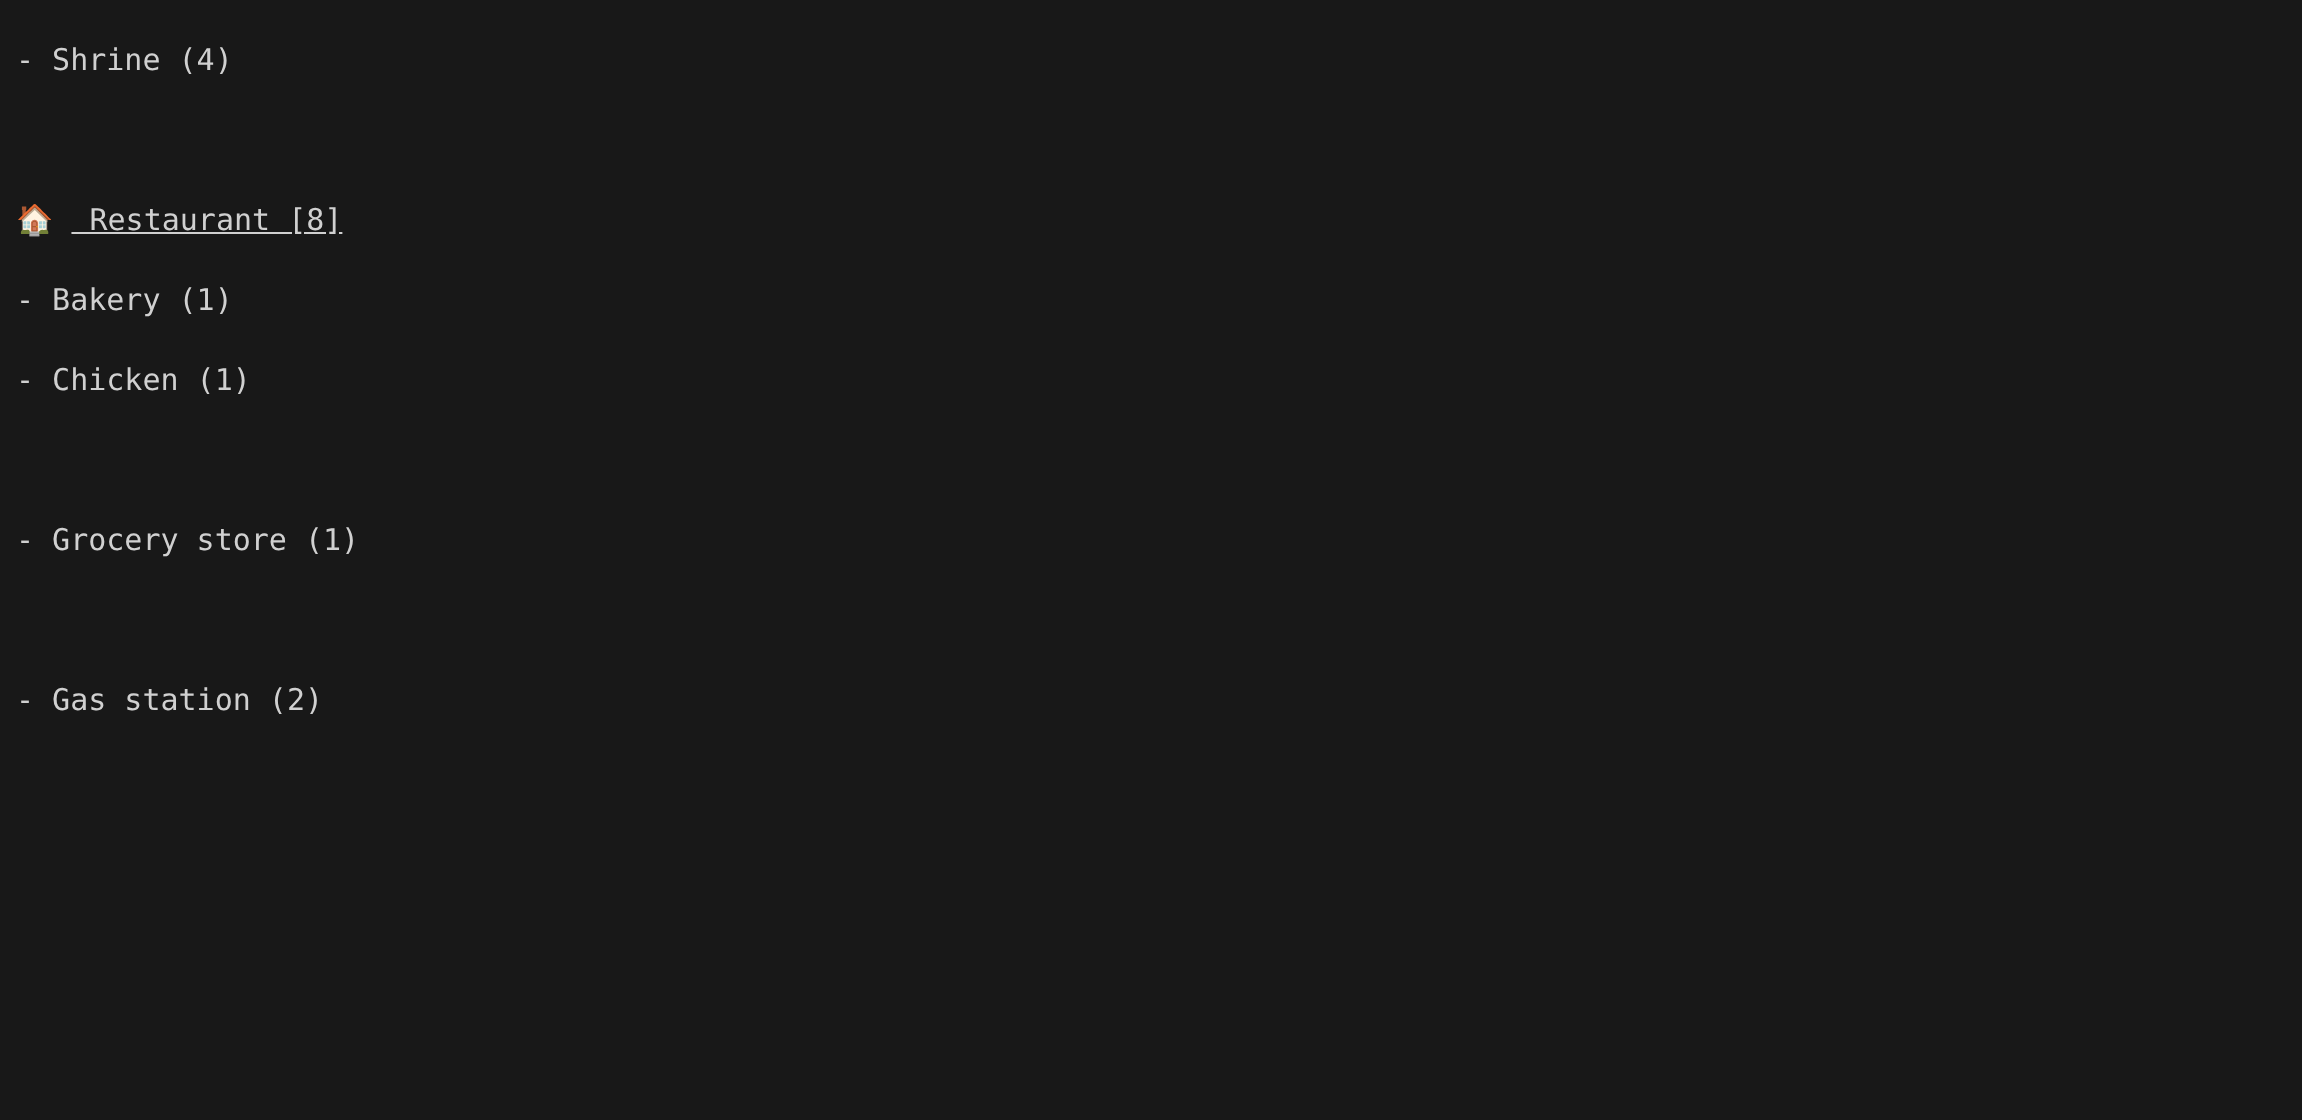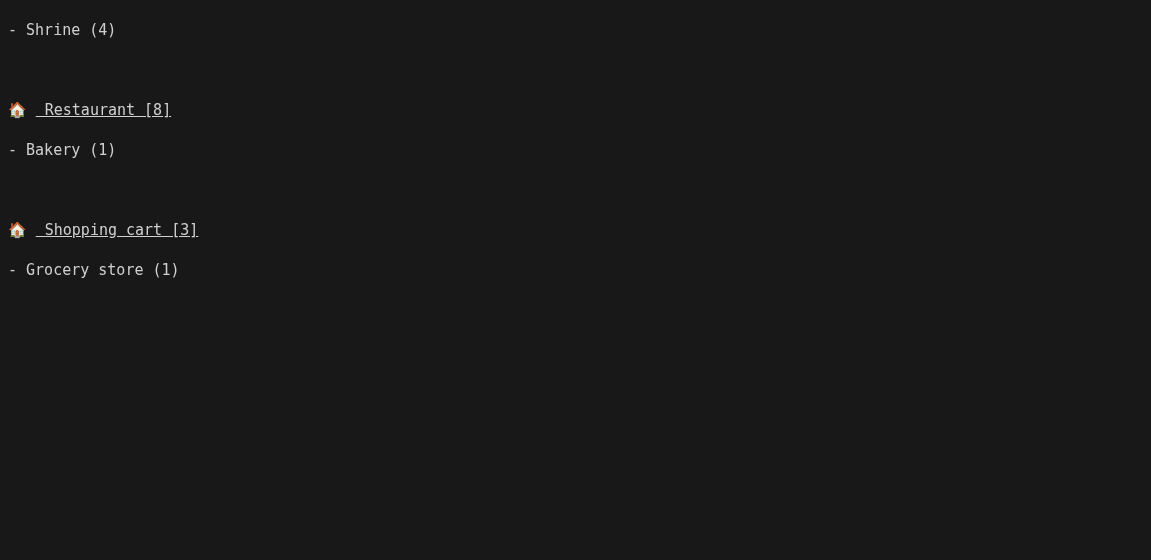--- a/index.html
+++ b/index.html
@@ -30,24 +30,25 @@
   }
 </style>
 </head>
 <body>
 
 <div class="term">
 <div class="line">- Shrine (4)</div>
 <div class="line"></div>
 <div class="line"><span class="icon">🏠 </span><span class="underline"> Restaurant [8]</span></div>
 <div class="line">- Bakery (1)</div>
+<div class="line">- Chicken (1)</div>
 <div class="line"></div>
-<div class="line"><span class="icon">🏠 </span><span class="underline"> Shopping cart [3]</span></div>
 <div class="line">- Grocery store (1)</div>
 <div class="line"></div>
+<div class="line">- Gas station (2)</div>
 <div class="line"></div>
 
 
 
 
 
 
 
 
 

